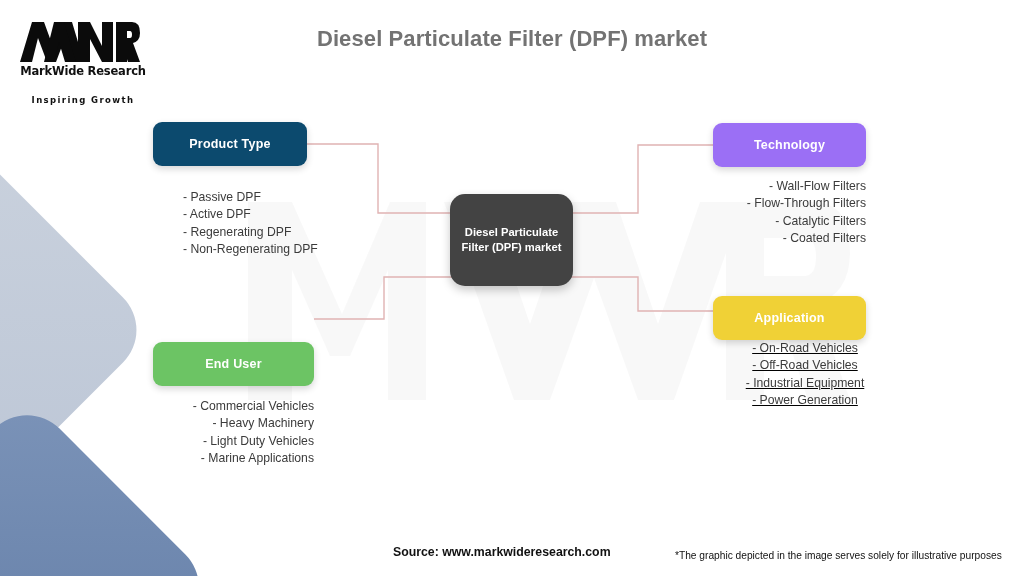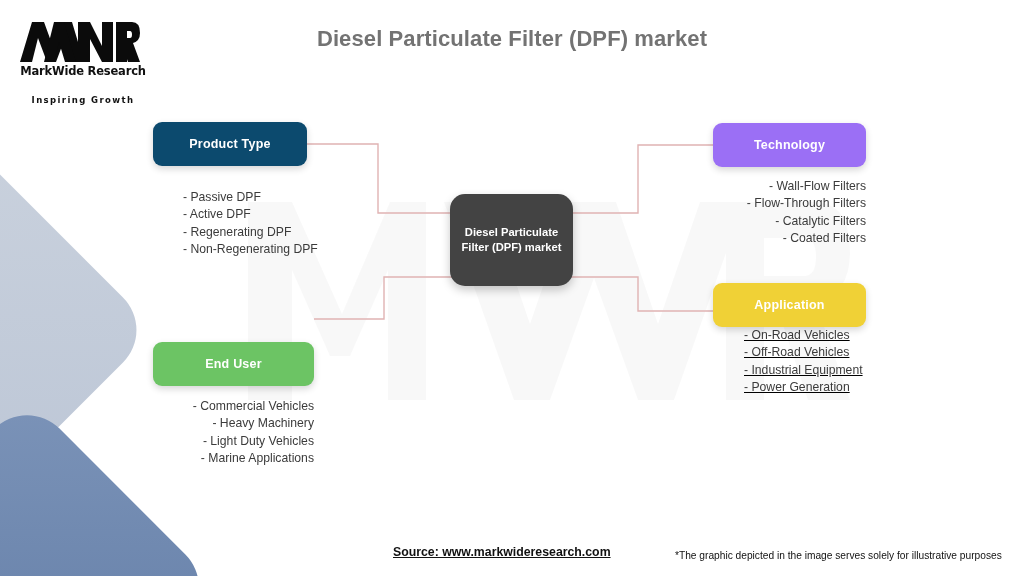--- a/index.html
+++ b/index.html
@@ -134,21 +134,21 @@
   #branch-product-type .branch-list { margin-top: 23px; padding-left: 30px; }
 
   #branch-end-user { left: 153px; top: 297px; margin-top: 45px; }
   #branch-end-user .branch-pill { width: 161px; background: #6cc464; }
   #branch-end-user .branch-list { margin-top: 12px; padding-left: 30px; text-align: right; }
 
   #branch-technology { left: 713px; top: 123px; }
   #branch-technology .branch-pill { width: 153px; background: #9b6ff5; }
   #branch-technology .branch-list { margin-top: 11px; padding-left: 31px; text-align: right; }
 
-  #branch-application { left: 713px; top: 283px; }
+  #branch-application { left: 713px; top: 296px; text-align: center; }
   #branch-application .branch-pill { width: 153px; background: #f0d136; }
   #branch-application .branch-list { margin-top: 0; padding-left: 31px; text-decoration: underline; }
 
   
   #center-node {
     position: absolute;
     left: 450px;
     top: 194px;
     width: 123px;
     height: 92px;
@@ -169,21 +169,20 @@
   }
 
   
   #footer-source {
     position: absolute;
     left: 393px;
     top: 545px;
     font-size: 12.3px;
     font-weight: bold;
     color: #111111;
-    text-decoration: underline;
   }
   #footer-disclaimer {
     position: absolute;
     left: 668px;
     top: 550px;
     font-size: 10.2px;
     color: #111111;
     white-space: nowrap;
     margin-left: 7px;
   }

